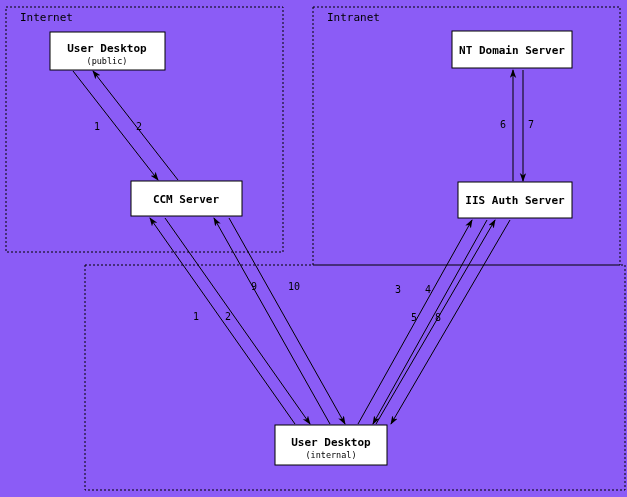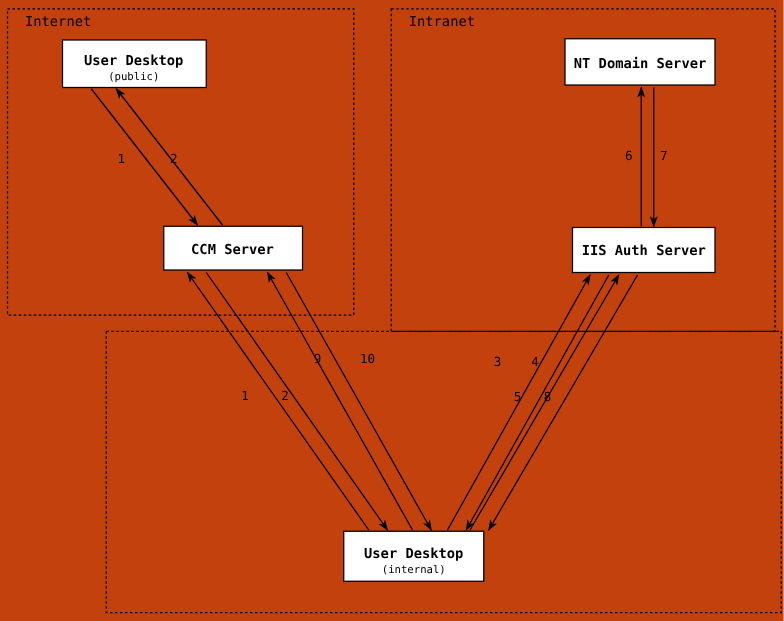--- a/index.html
+++ b/index.html
@@ -4,21 +4,21 @@
 <style>
   html, body {
     margin: 0;
     padding: 0;
     background: #ffffff;
   }
   #diagram-root {
     position: relative;
     width: 627px;
     height: 497px;
-    background: #c2410c;
+    background: #8b5cf6;
     font-family: "DejaVu Sans Mono", "Liberation Mono", monospace;
     overflow: hidden;
   }
   svg#canvas {
     position: absolute;
     top: 0;
     left: 0;
     width: 627px;
     height: 497px;
   }

